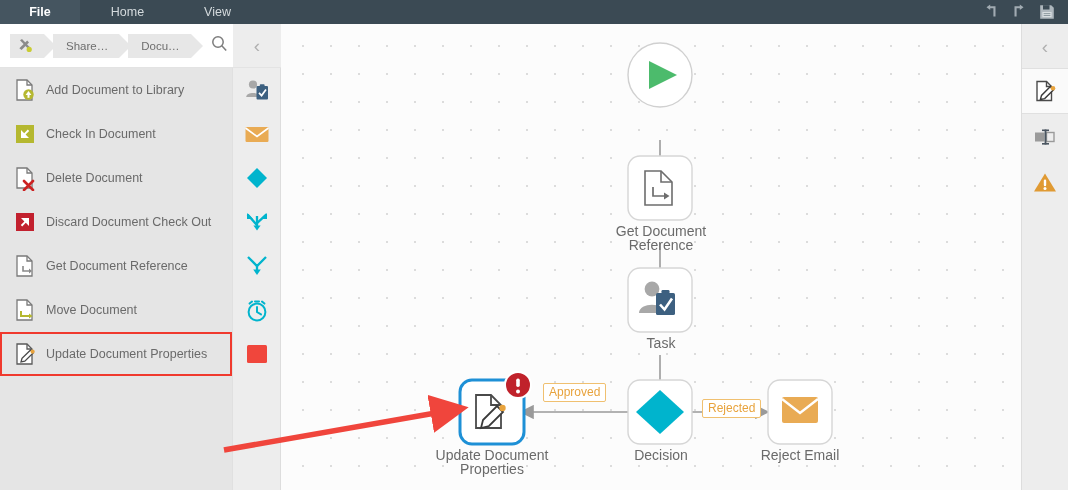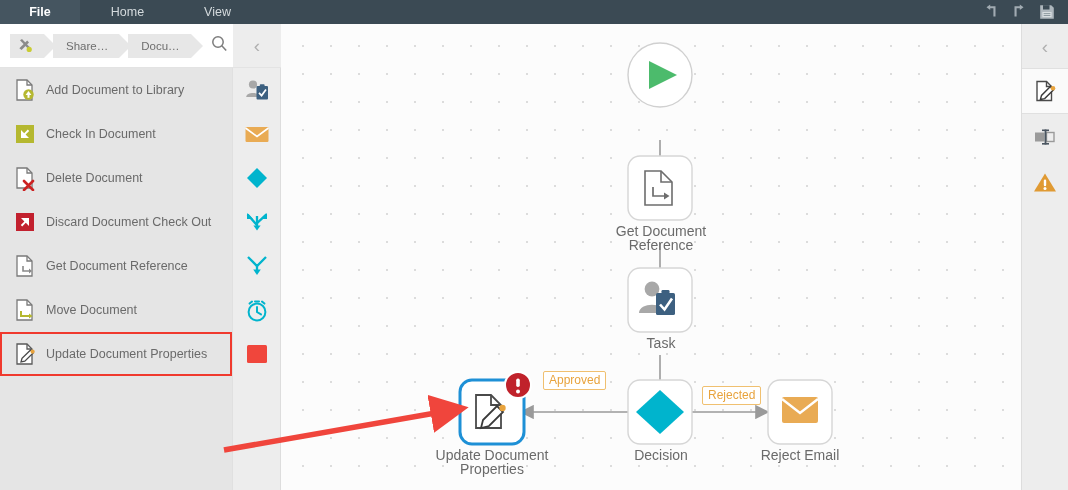--- a/index.html
+++ b/index.html
@@ -358,22 +358,22 @@
     </svg>
 
     <div class="nodelabel" style="left:305px; top:200px;">Get Document
 Reference</div>
     <div class="nodelabel" style="left:305px; top:312px;">Task</div>
     <div class="nodelabel" style="left:305px; top:424px;">Decision</div>
     <div class="nodelabel" style="left:444px; top:424px;">Reject Email</div>
     <div class="nodelabel" style="left:136px; top:424px;">Update Document
 Properties</div>
 
-    <div class="edgelabel" style="left:262px; top:347px;">Approved</div>
-    <div class="edgelabel" style="left:421px; top:362px;">Rejected</div>
+    <div class="edgelabel" style="left:262px; top:359px;">Approved</div>
+    <div class="edgelabel" style="left:421px; top:375px;">Rejected</div>
   </div>
 
   <div class="rightrail">
     <div class="rr-collapse">
       <span class="chev">‹</span>
     </div>
     <div class="rr-item active">
       <svg width="26" height="26" viewBox="0 0 26 26">
         <path d="M5 3.5 H14.5 L19.5 8.5 V22.5 H5 Z" fill="#ffffff" stroke="#4a4a4a" stroke-width="1.4"></path>
         <path d="M14.5 3.5 V8.5 H19.5" fill="none" stroke="#4a4a4a" stroke-width="1.4"></path>

